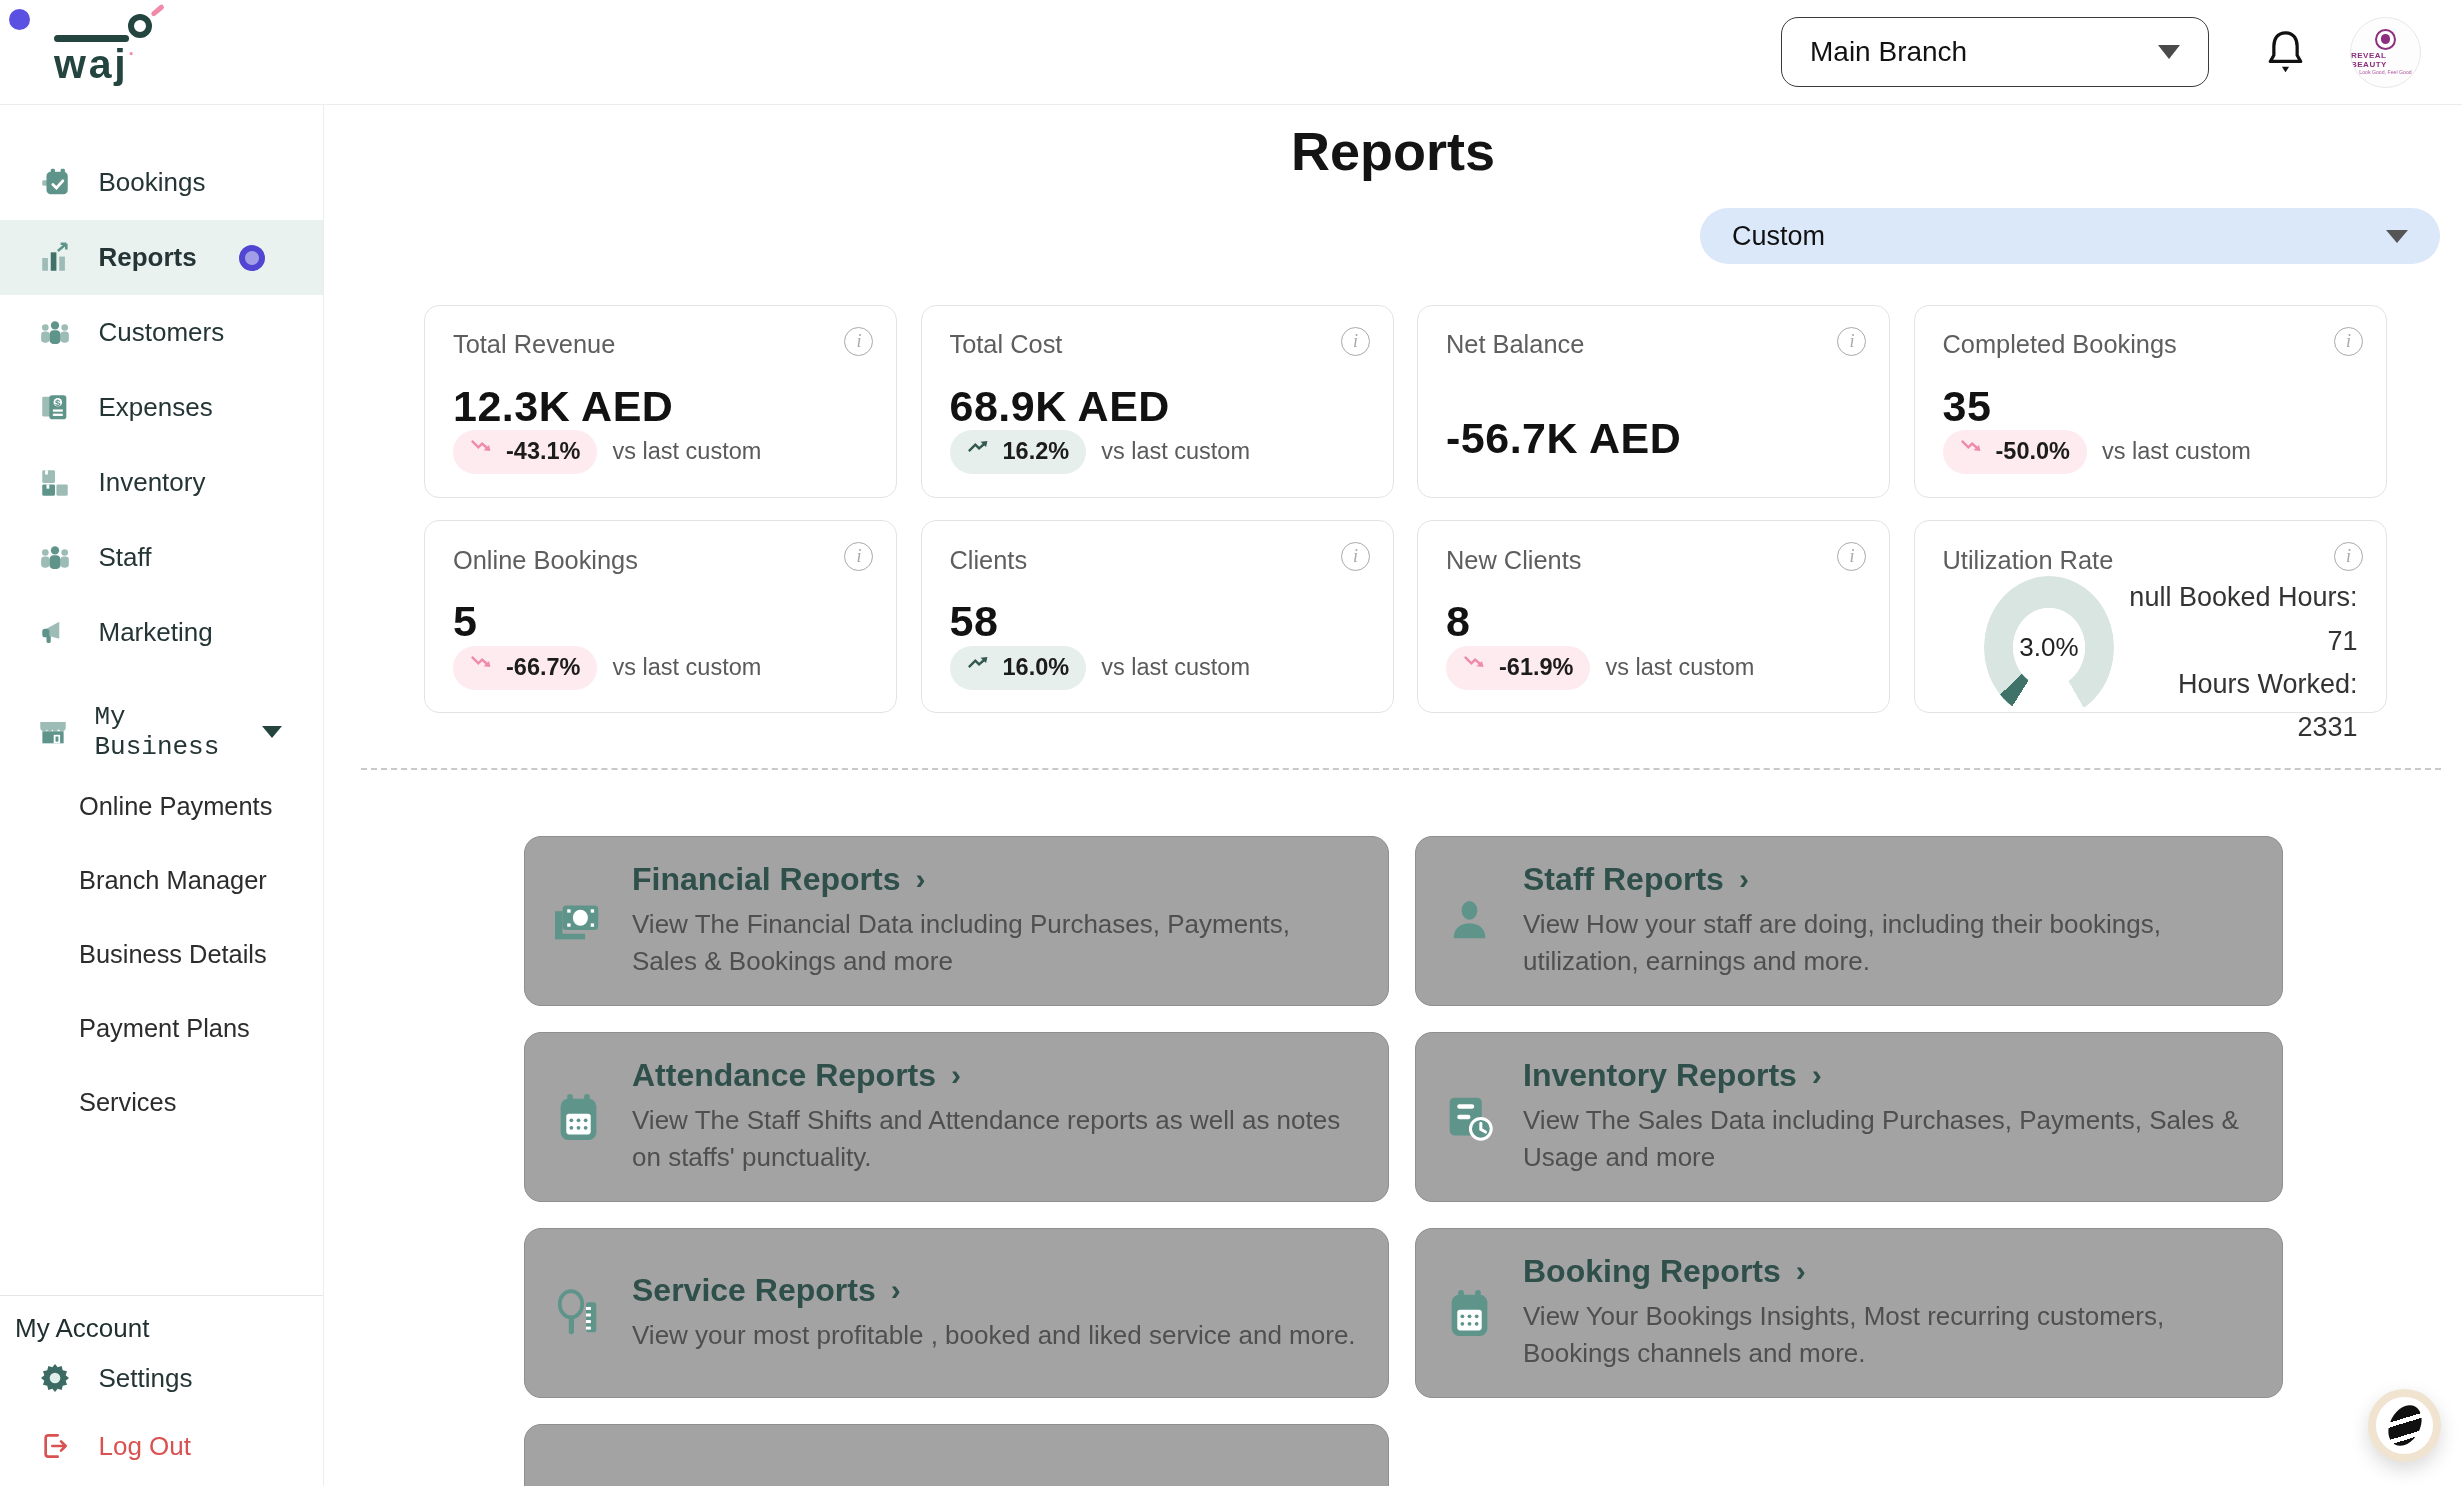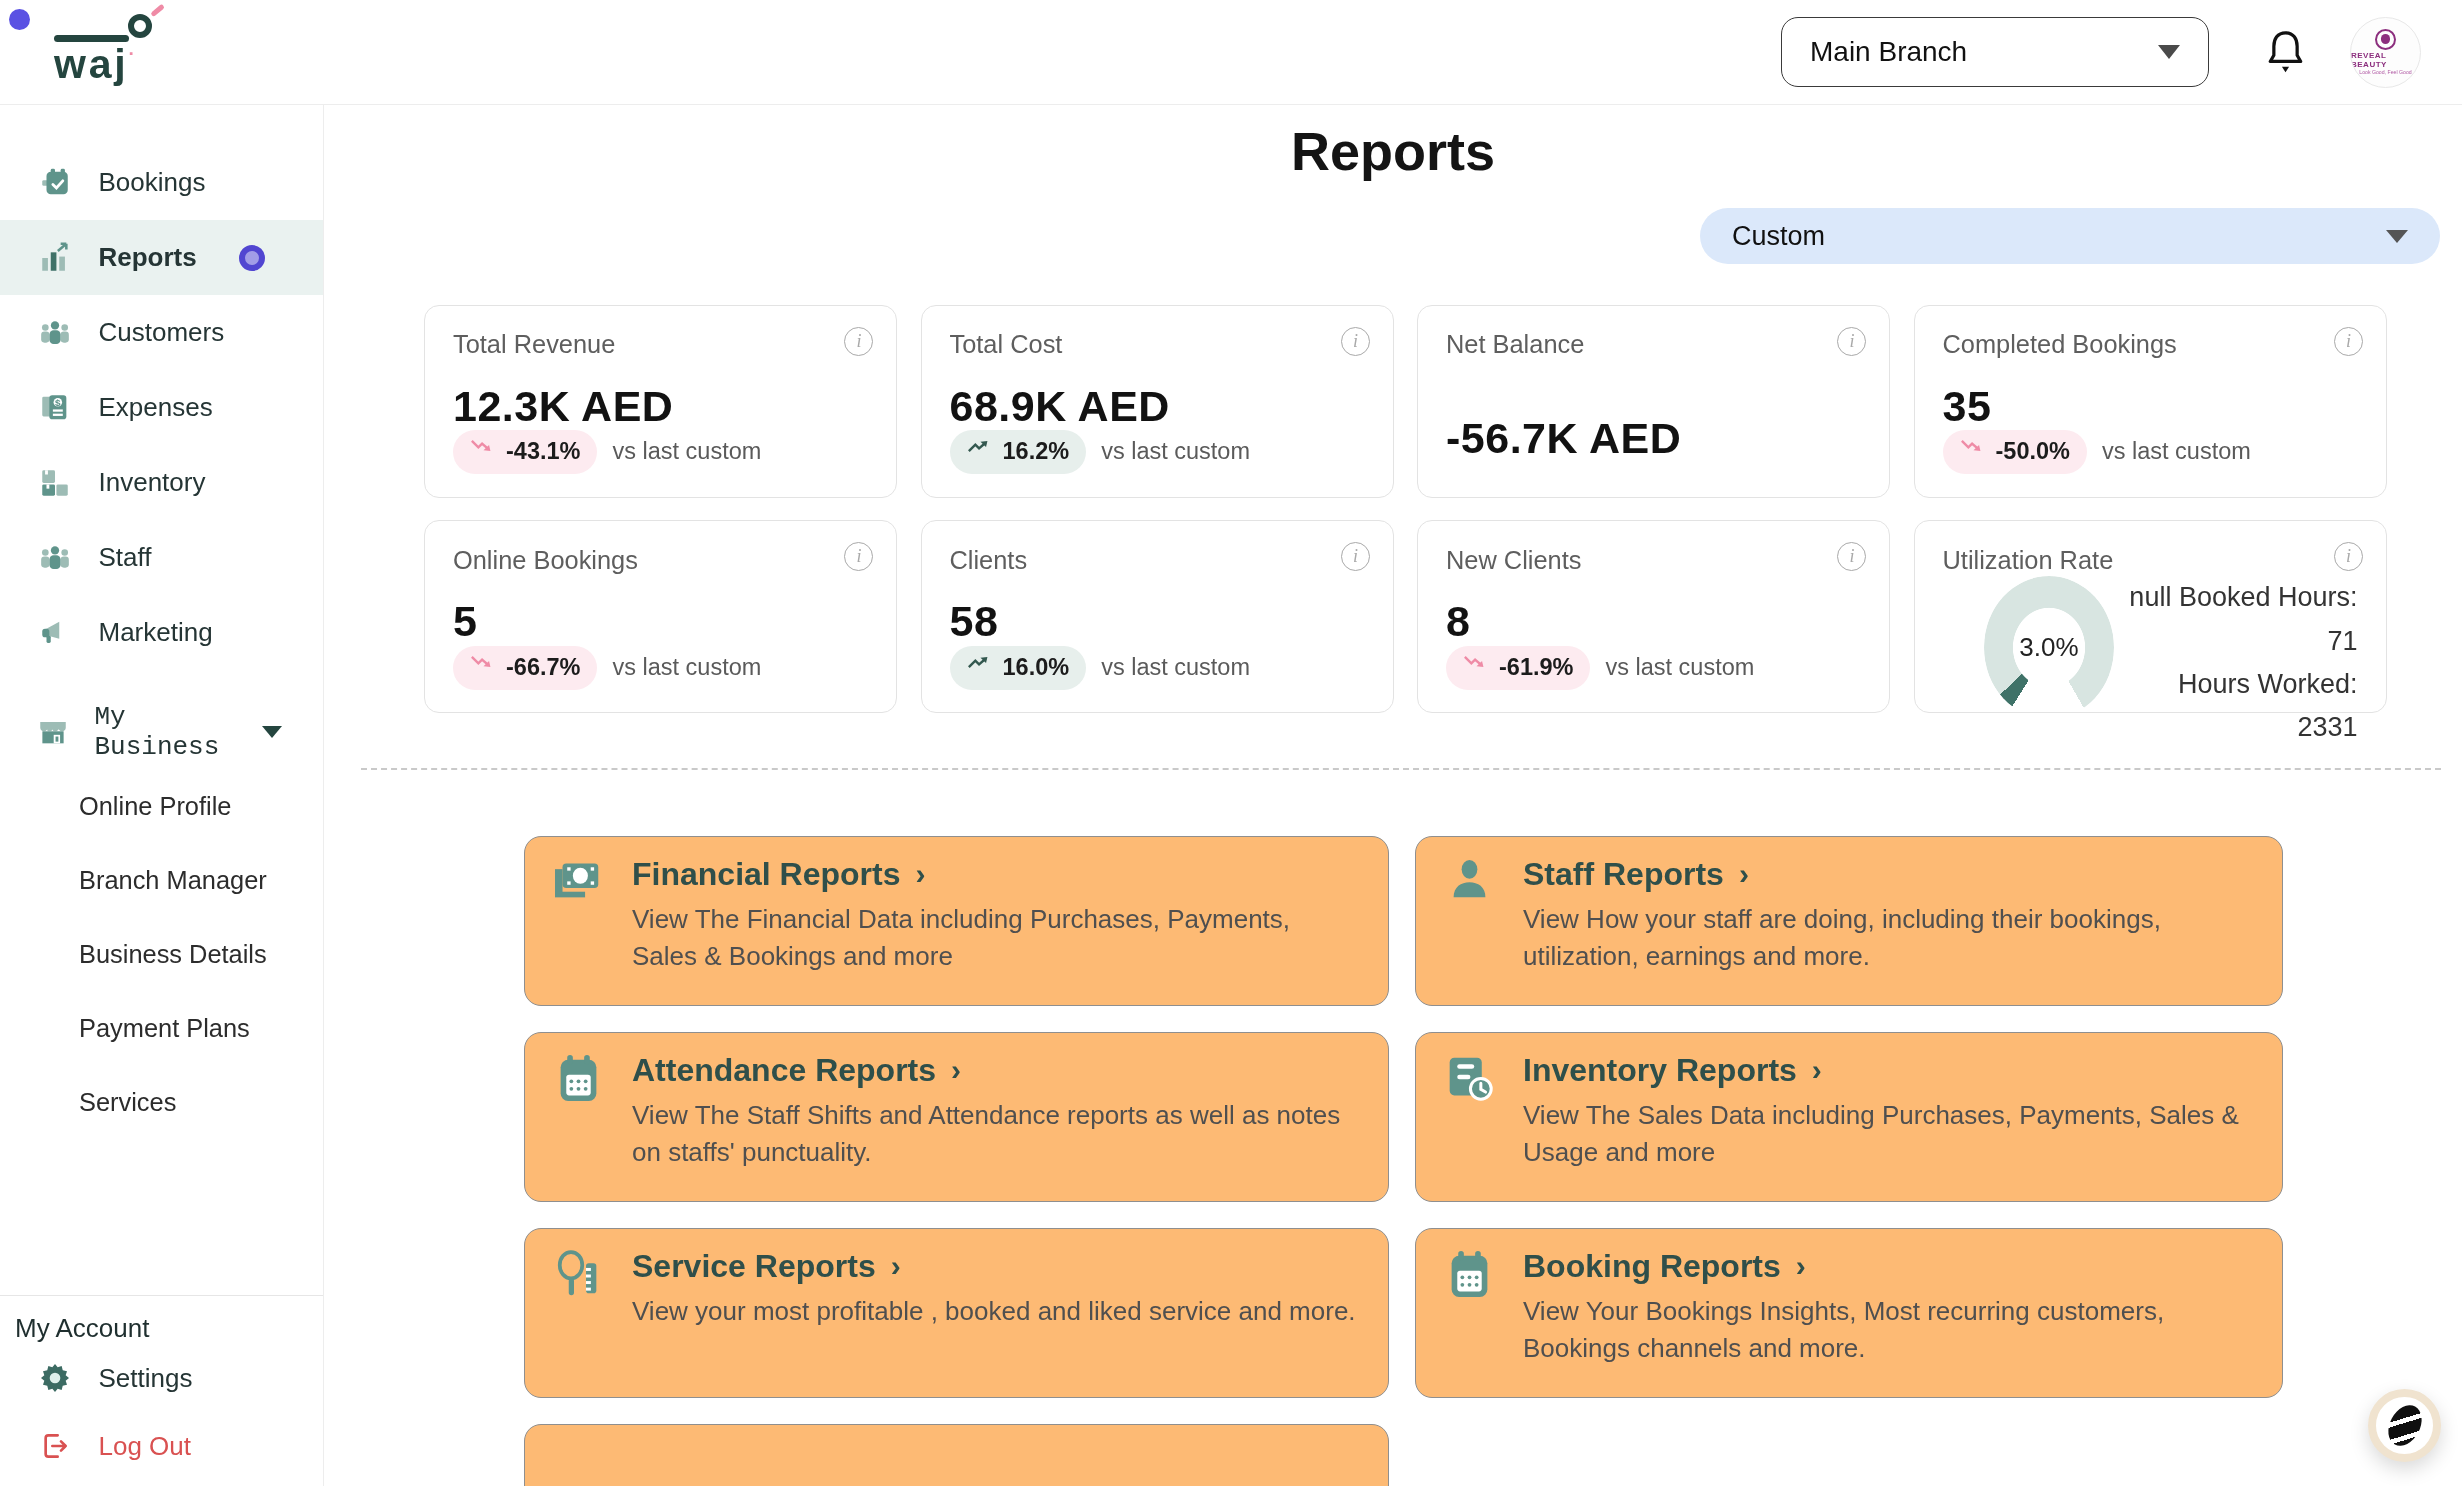--- a/index.html
+++ b/index.html
@@ -99,22 +99,22 @@
             mask:radial-gradient(closest-side,transparent 55%,#000 56%); }
   .gauge-value { position:absolute; inset:0; display:flex; align-items:center; justify-content:center;
                  font-size:26px; font-weight:500; color:#222; }
   .util-stats { margin-left:auto; text-align:right; font-size:27px; color:#333; line-height:1.6; }
 
   .dashed-sep { margin:55px 21px 0 37px; border-top:2.8px dashed #c9c9c9; }
 
   
   .report-grid { margin:66px 0 0 200px; width:1760px; display:grid;
                  grid-template-columns:865px 868px; grid-auto-rows:170px; gap:26px; }
-  .rcard { border:1.9px solid #8f8f8f; border-radius:17px; background:#fdba74; display:flex;
-           align-items:flex-start; padding:19px 28px 19px 24.5px; gap:24.5px; cursor:pointer; }
+  .rcard { border:1.9px solid #8f8f8f; border-radius:17px; background:#a3a3a3; display:flex;
+           align-items:center; padding:19px 28px 19px 24.5px; gap:24.5px; cursor:pointer; }
   .rcard .ric { width:58px; flex:0 0 58px; display:flex; justify-content:center; }
   .rcard-title { display:flex; align-items:center; gap:15px; font-size:32px; font-weight:600; color:#2f4f4a; }
   .rchev { font-size:30px; font-weight:700; color:#2f4f4a; transform:translateY(-0.9px); }
   .rcard-desc { margin-top:7.5px; font-size:26px; color:#4f4f4f; line-height:1.45; max-width:743px; }
 
   
   .fab { position:fixed; right:21px; bottom:24.5px; width:73px; height:73px; border-radius:50%;
          background:#fff; border:8.5px solid #f0e3cf; box-shadow:0 7.5px 19px rgba(0,0,0,.15);
          display:flex; align-items:center; justify-content:center; cursor:pointer; }
   .fab-glyph { width:30px; height:43px; border-radius:50%; transform:rotate(28deg);
@@ -256,21 +256,21 @@
           <path d="M4.5 11.5 L4.5 20 L19.5 20 L19.5 11.5 Z" fill="#5f948b"></path>
           <rect x="12.5" y="14" width="4.5" height="6" fill="#fff"></rect>
           <rect x="13.8" y="15.2" width="2" height="3.6" fill="#5f948b"></rect>
         </svg>
     </span>
     <span>My Business</span>
     <span class="biz-caret"></span>
   </div>
 
   <div class="sub-item">
-    <span>Online Profile</span>
+    <span>Online Payments</span>
   </div>
   <div class="sub-item">
     <span>Branch Manager</span>
   </div>
   <div class="sub-item">
     <span>Business Details</span>
   </div>
   <div class="sub-item">
     <span>Payment Plans</span>
   </div>

